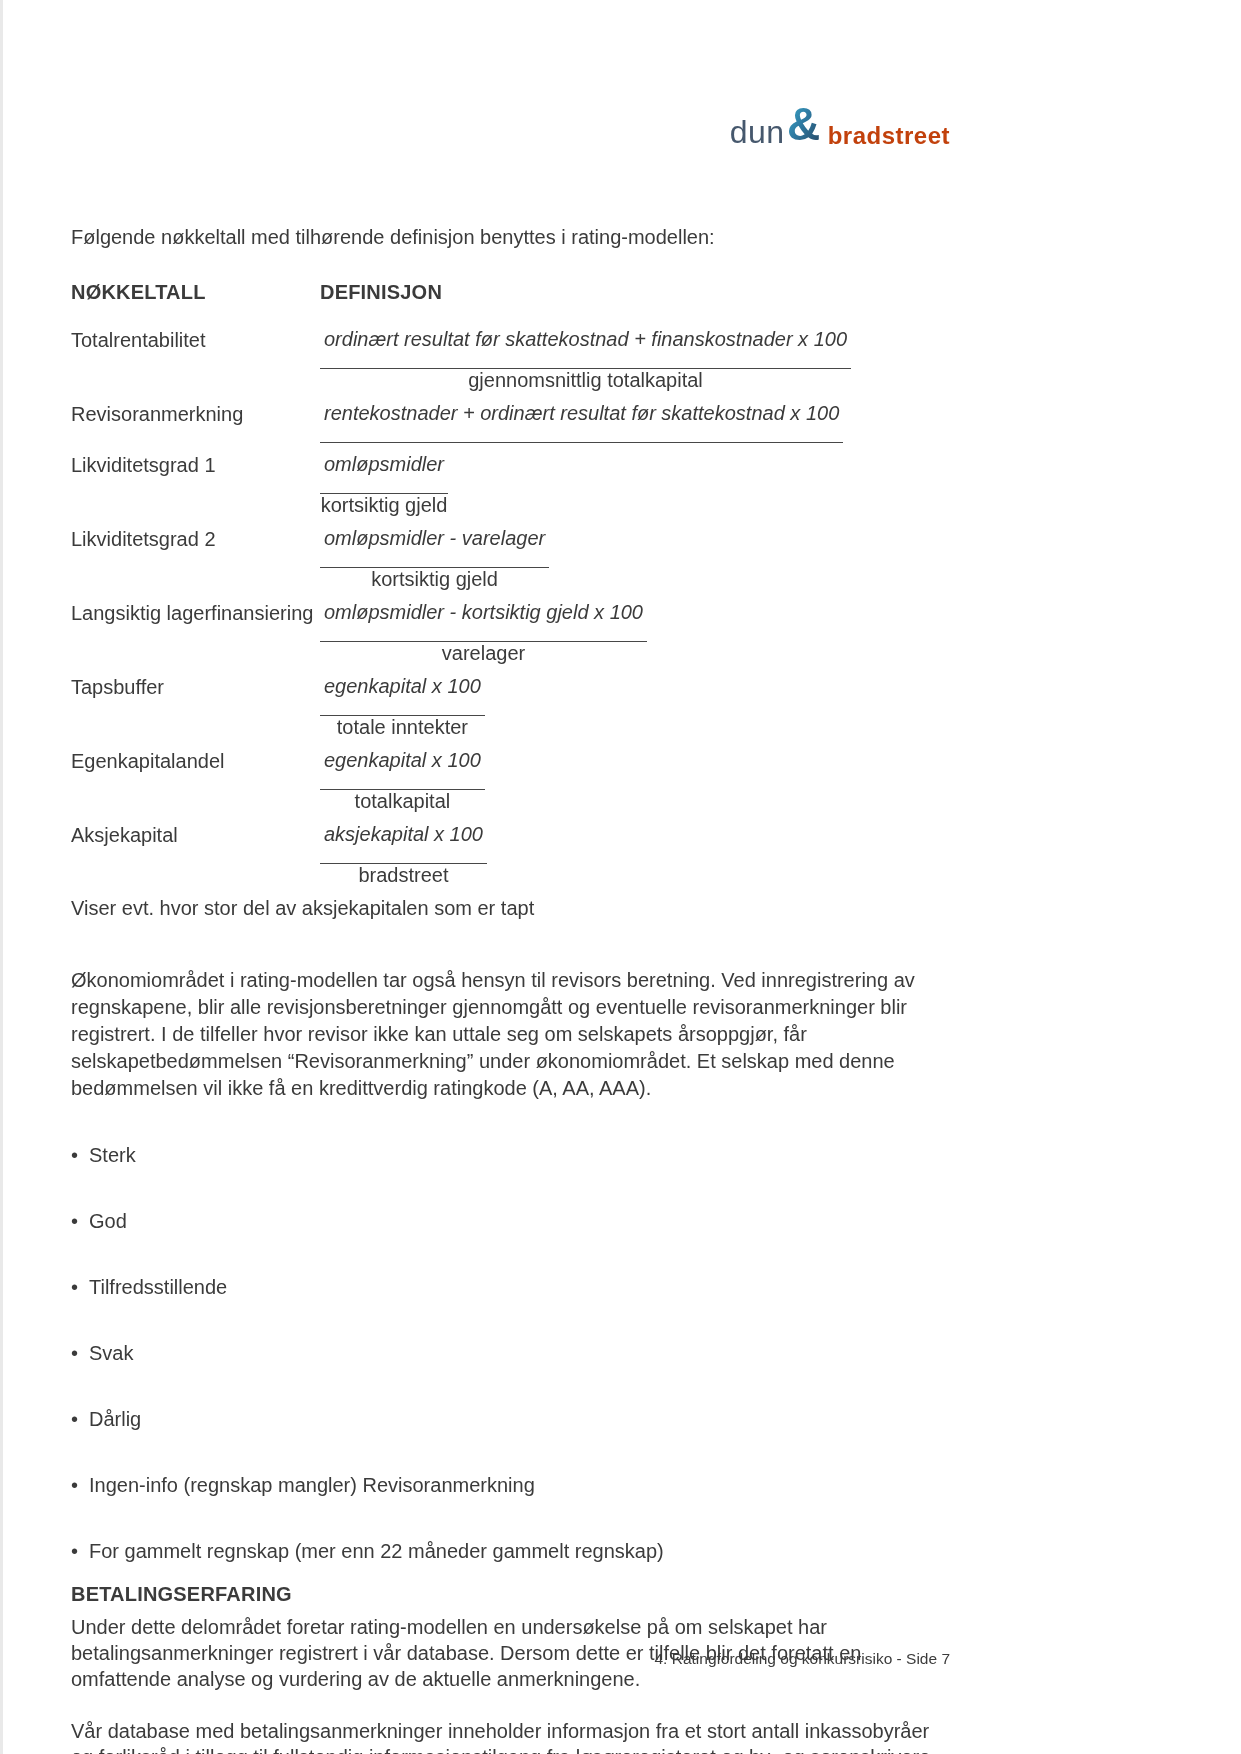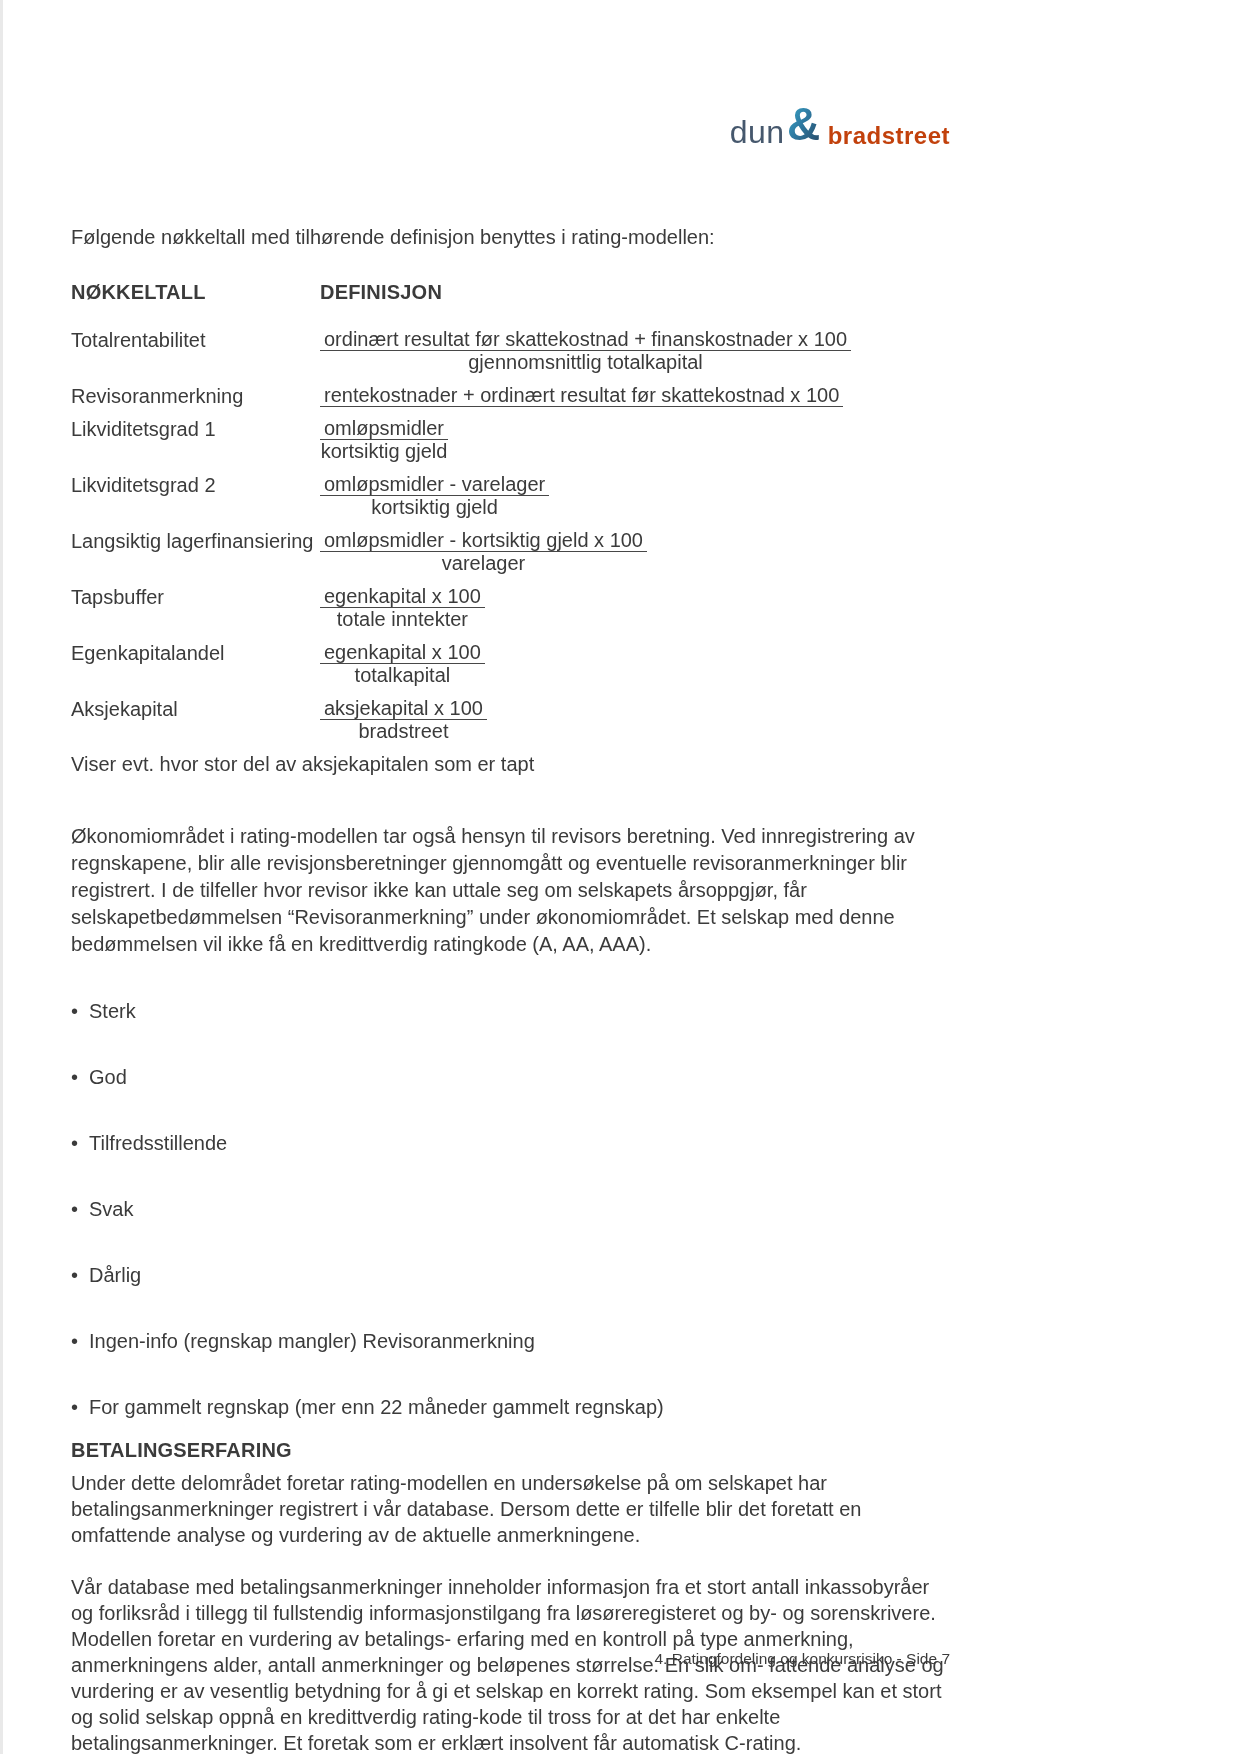--- a/index.html
+++ b/index.html
@@ -21,21 +21,21 @@
   
   .content { position:absolute; left:68px; top:227px; width:884px; font-size:20px; }
   .intro { line-height:20px; }
   .thead { display:flex; margin-top:35px; font-weight:700; line-height:20px; letter-spacing:0.2px; }
   .thead .c1 { width:249px; flex:none; }
   .rows { margin-top:26px; }
   .trow { display:flex; margin-bottom:10px; }
   .tlabel { width:249px; flex:none; line-height:22px; padding-top:1px; }
   .tdef { flex:1; }
   .frac { display:inline-block; text-align:center; line-height:22px; }
-  .num { display:inline-block; border-bottom:1.5px solid #474747; padding:0 4px 0px; }
+  .num { display:inline-block; border-bottom:1.5px solid #474747; padding:0 4px 18px;font-style:italic; }
   .den { display:block; }
   .tnote { margin-top:8px; line-height:22px; }
   .p1 { margin-top:48px; line-height:27px; }
   .list-intro { margin-top:8px; line-height:22px; }
   .bullets { margin-top:2px; }
   .bullet { line-height:25px; display:flex;margin-top:41px; }
   .bullet::before { content:"•"; width:18px; flex:none; }
   .h2 { margin-top:20px; font-weight:700; line-height:20px; letter-spacing:0.2px; }
   .p2 { margin-top:10px; line-height:26px; }
   .p3 { margin-top:26px; line-height:26px; }

